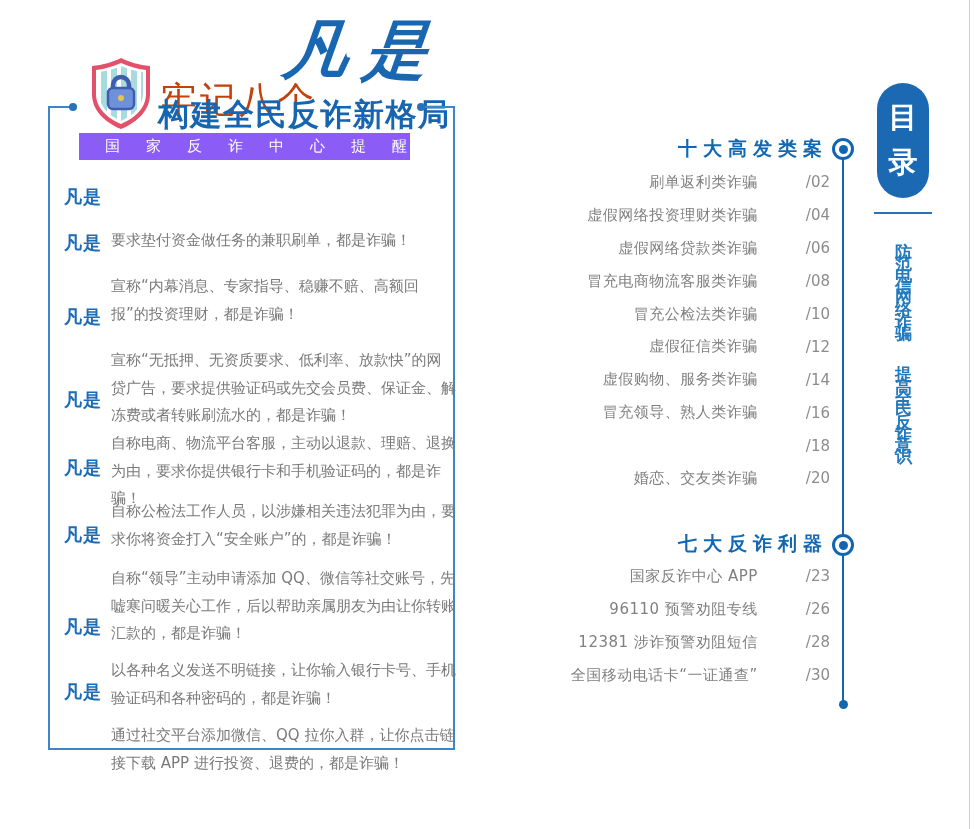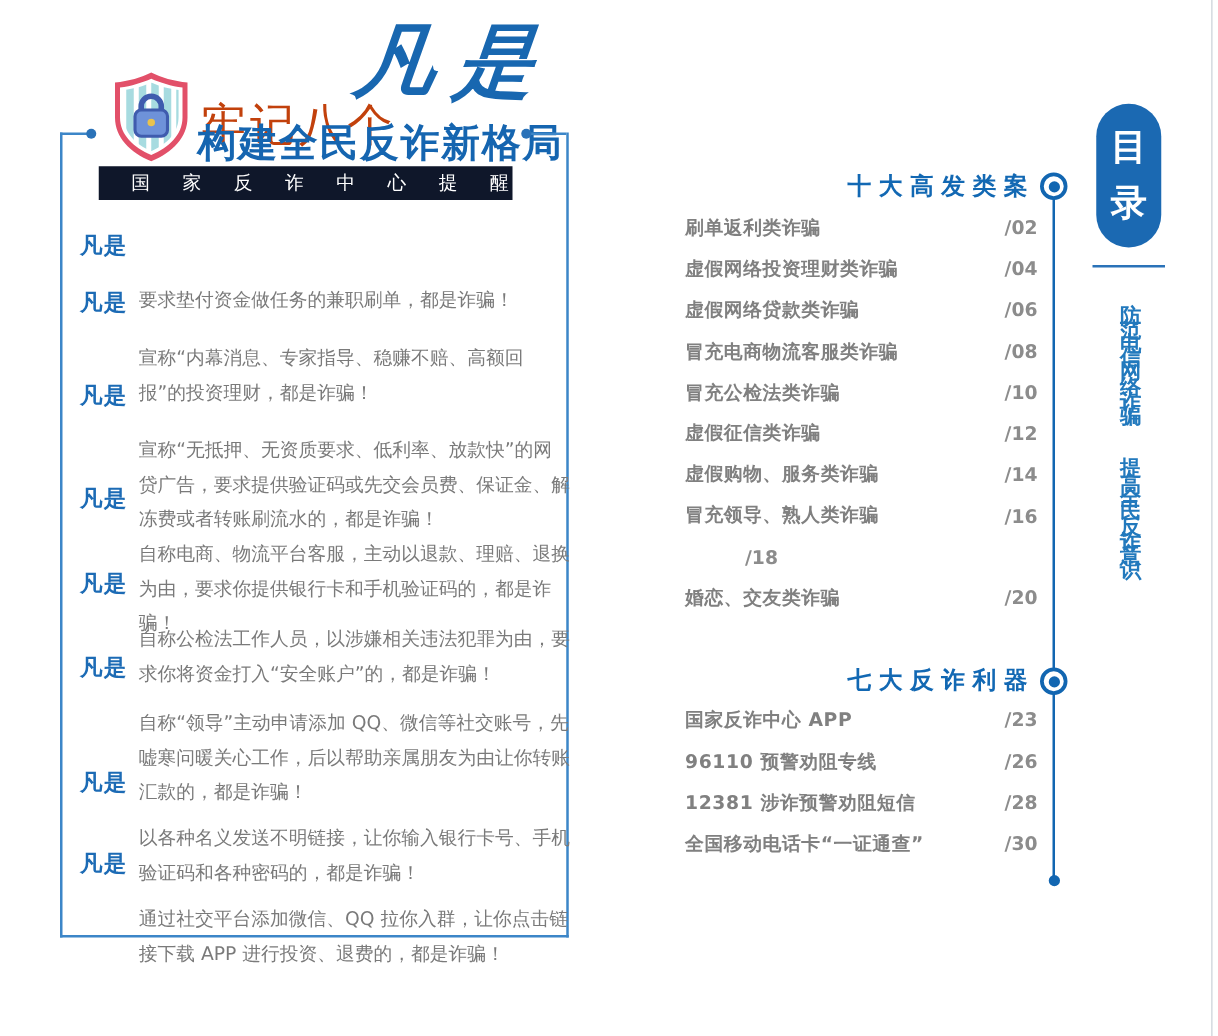--- a/index.html
+++ b/index.html
@@ -12,21 +12,21 @@
   
   .shield-wrap{left:88px;top:56px;}
   .title-prefix{left:161px;top:76px;font-size:36px;color:#c2410c;letter-spacing:3px;}
   .title-calli{
     left:284px;top:18px;font-size:64px;line-height:1;color:#1867b0;
     font-weight:bold;font-style:italic;letter-spacing:16px;
     transform:skewX(-6deg);font-family:"DejaVu Serif","Liberation Serif",serif;
   }
   .subtitle{left:158px;top:94px;font-size:31px;font-weight:bold;color:#1565b0;letter-spacing:1.5px;}
   .banner{
-    left:79px;top:133px;width:331px;height:27px;background:#0f172a;color:#ffffff;
+    left:79px;top:133px;width:331px;height:27px;background:#8b5cf6;color:#ffffff;
     font-size:15px;line-height:27px;text-align:right;letter-spacing:26px;text-indent:26px;
     white-space:nowrap;
   }
 
   
   .frame{
     left:48px;top:106px;width:403px;height:642px;
     border-left:2px solid #3c86c8;border-right:2px solid #3c86c8;border-bottom:2px solid #3c86c8;
   }
   .frame-seg{height:2px;background:#3c86c8;top:106px;}
@@ -38,21 +38,21 @@
 
   
   .fs-item{left:64px;width:392px;display:flex;gap:9px;align-items:flex-start;}
   .fs-label{flex:0 0 auto;color:#1c6bb5;font-weight:bold;font-size:18px;line-height:26px;letter-spacing:1px;}
   .fs-text{color:#7a7a7a;font-size:15px;line-height:27.5px;width:348px;margin-top:43px;}
 
   
   .toc-h{left:548px;width:280px;text-align:right;font-size:19px;font-weight:bold;
          color:#1268b3;letter-spacing:6px;white-space:nowrap;}
   .toc-list{left:548px;width:282px;}
-  .toc-row{height:32.9px;display:flex;justify-content:space-between;align-items:center;font-weight:bold;}
+  .toc-row{height:32.9px;display:flex;justify-content:flex-end;align-items:center;}
   .toc-row .lbl{color:#808080;font-size:15px;letter-spacing:0.5px;}
   .toc-row .pg{color:#8c8c8c;font-size:15px;margin-left:48px;}
   .toc-line{left:842px;top:141px;width:2px;height:562px;background:#1266b1;}
   .toc-bullet{
     width:22px;height:22px;border-radius:50%;border:3px solid #1266b1;background:#ffffff;
     box-sizing:border-box;display:flex;align-items:center;justify-content:center;
   }
   .toc-bullet .in{width:9px;height:9px;border-radius:50%;background:#1266b1;}
   .toc-bullet.b1{left:832px;top:138px;}
   .toc-bullet.b2{left:832px;top:534px;}

